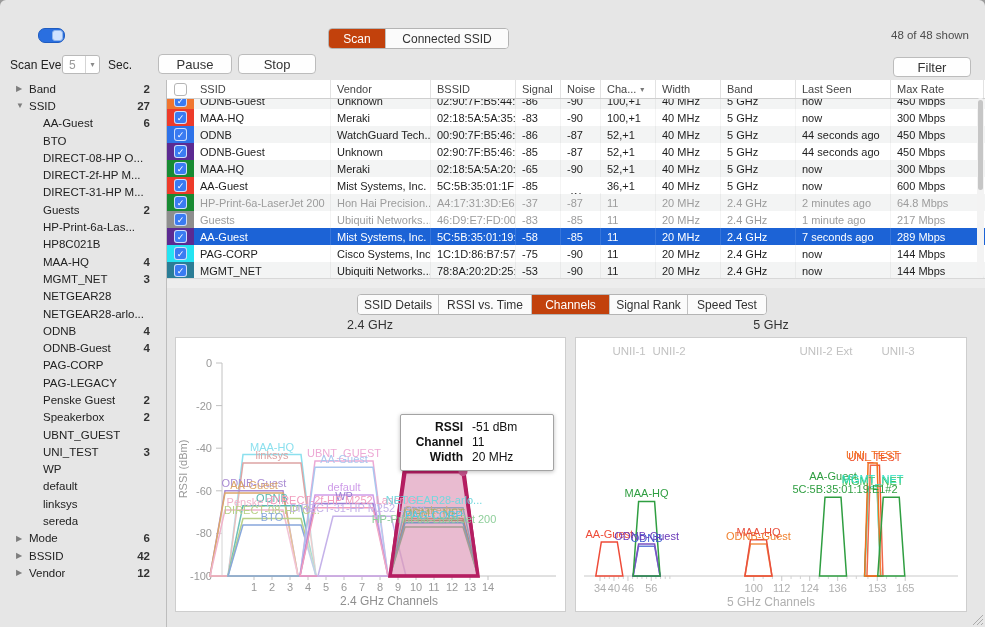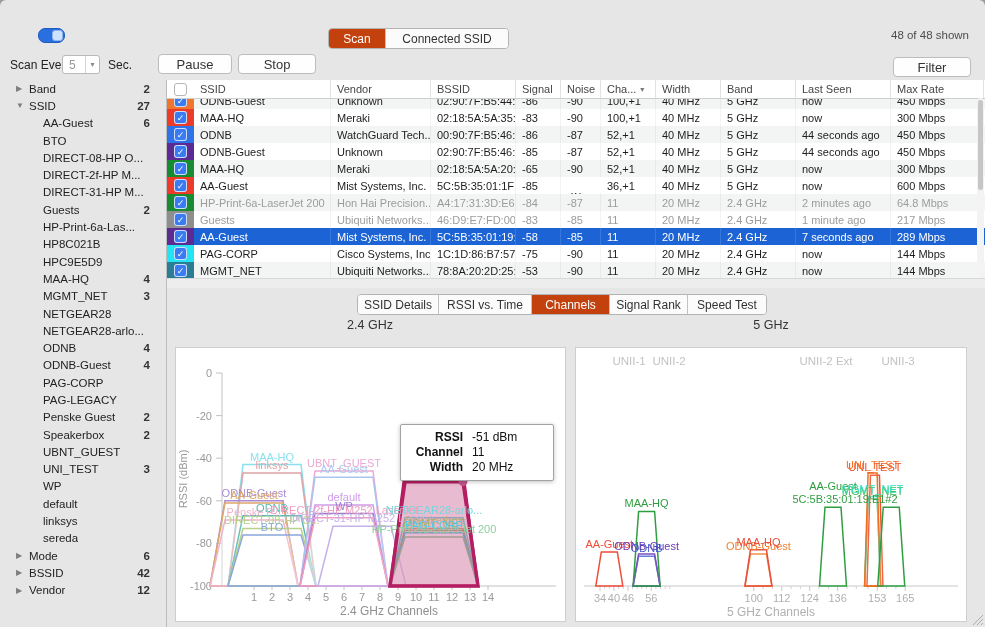--- a/index.html
+++ b/index.html
@@ -61,21 +61,21 @@
   .cb{width:13px;height:13px;border-radius:3px;background:#3a7bf2;border:1px solid rgba(255,255,255,0.75);
       color:#fff;font-size:9px;line-height:12px;text-align:center;box-sizing:border-box;}
   .cb.empty{background:#fff;border:1px solid #b5b5b5;}
   .partial-clip{height:10px;overflow:hidden;}
   .partial-clip .trow{transform:translateY(-7px);}
   .table-gap{position:absolute;left:167px;top:278px;right:0;height:9px;background:#ededed;border-top:1px solid #d8d8d8;}
   .vscroll{position:absolute;right:1px;top:98px;width:7px;height:180px;background:#f3f3f3;border-radius:4px;}
   .vscroll .thumb{position:absolute;left:1px;top:2px;width:5px;height:90px;background:#c6c6c6;border-radius:3px;}
   
   .chart-title{position:absolute;top:318px;font-size:12.5px;color:#333;width:200px;text-align:center;}
-  .card{position:absolute;top:347px;height:275px;background:#fff;border:1px solid #cecece;box-sizing:border-box;}
+  .card{position:absolute;top:337px;height:275px;background:#fff;border:1px solid #cecece;box-sizing:border-box;}
   #card24{left:175px;width:391px;}
   #card5{left:575px;width:392px;}
   svg{display:block;font-family:"Liberation Sans",sans-serif;}
   .tooltip{position:absolute;left:224px;top:76px;width:140px;background:#fff;border:1px solid #a3a3a3;
            border-radius:2px;box-shadow:0 1px 4px rgba(0,0,0,0.25);padding:5px 8px 5px 4px;z-index:5;}
   .ttrow{display:flex;font-size:12px;line-height:15px;}
   .ttrow .k{width:58px;text-align:right;font-weight:bold;color:#111;}
   .ttrow .v{margin-left:9px;color:#111;}
   .grip{position:absolute;right:2px;bottom:2px;width:14px;height:14px;}
 </style>
@@ -133,23 +133,20 @@
       </div>
       <div class="side-row lvl1">
         <span class="slabel">Guests</span>
         <span class="scount">2</span>
       </div>
       <div class="side-row lvl1">
         <span class="slabel">HP-Print-6a-Las...</span>
       </div>
       <div class="side-row lvl1">
         <span class="slabel">HP8C021B</span>
-      </div>
-      <div class="side-row lvl1">
-        <span class="slabel">HPC9E5D9</span>
       </div>
       <div class="side-row lvl1">
         <span class="slabel">MAA-HQ</span>
         <span class="scount">4</span>
       </div>
       <div class="side-row lvl1">
         <span class="slabel">MGMT_NET</span>
         <span class="scount">3</span>
       </div>
       <div class="side-row lvl1">
@@ -324,21 +321,21 @@
         <div class="td" style="width: 95px;">now</div>
         <div class="td" style="width: 93px;">600 Mbps</div>
       </div>
       <div class="trow alt dimmed">
         <div class="cbcell" style="width: 27px; background: rgb(24, 138, 50);">
           <span class="cb">✓</span>
         </div>
         <div class="td" style="width: 137px;">HP-Print-6a-LaserJet 200</div>
         <div class="td" style="width: 100px;">Hon Hai Precision...</div>
         <div class="td" style="width: 85px;">A4:17:31:3D:E6:6A</div>
-        <div class="td" style="width: 45px;">-84</div>
+        <div class="td" style="width: 45px;">-37</div>
         <div class="td" style="width: 40px;">-87</div>
         <div class="td" style="width: 55px;">11</div>
         <div class="td" style="width: 65px;">20 MHz</div>
         <div class="td" style="width: 75px;">2.4 GHz</div>
         <div class="td" style="width: 95px;">2 minutes ago</div>
         <div class="td" style="width: 93px;">64.8 Mbps</div>
       </div>
       <div class="trow dimmed">
         <div class="cbcell" style="width: 27px; background: rgb(142, 142, 142);">
           <span class="cb">✓</span>

